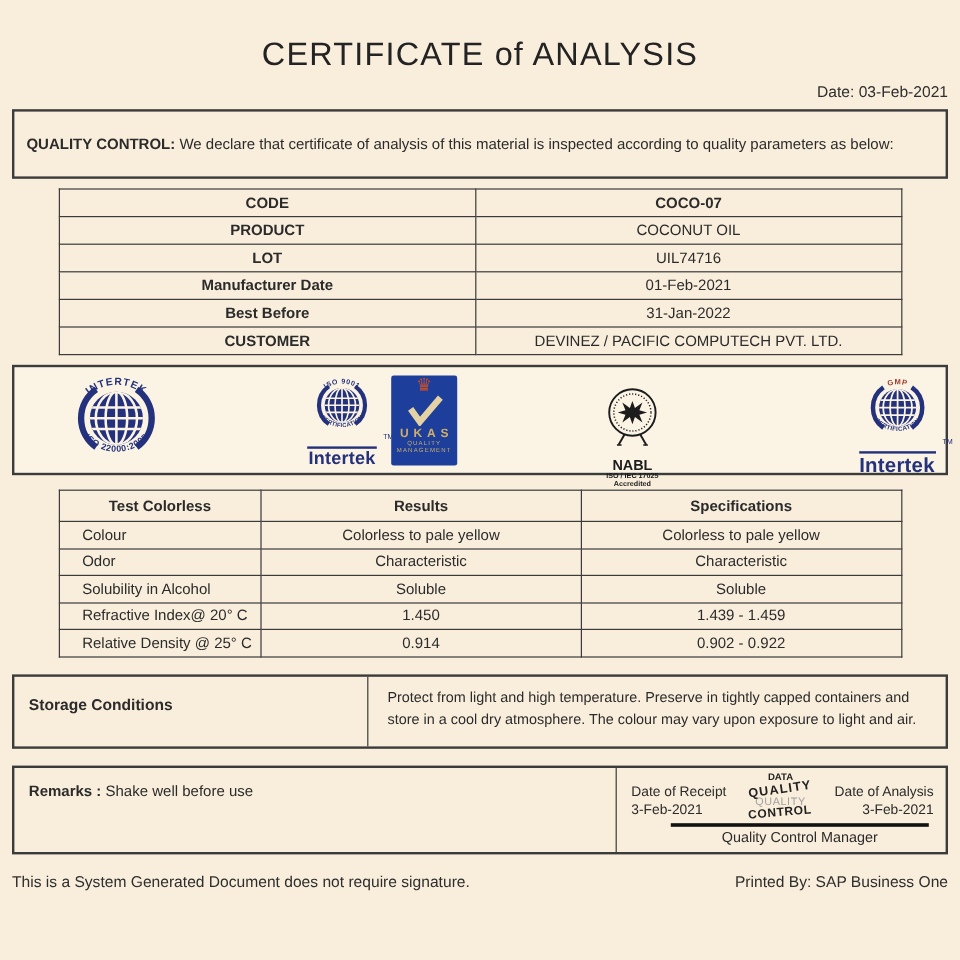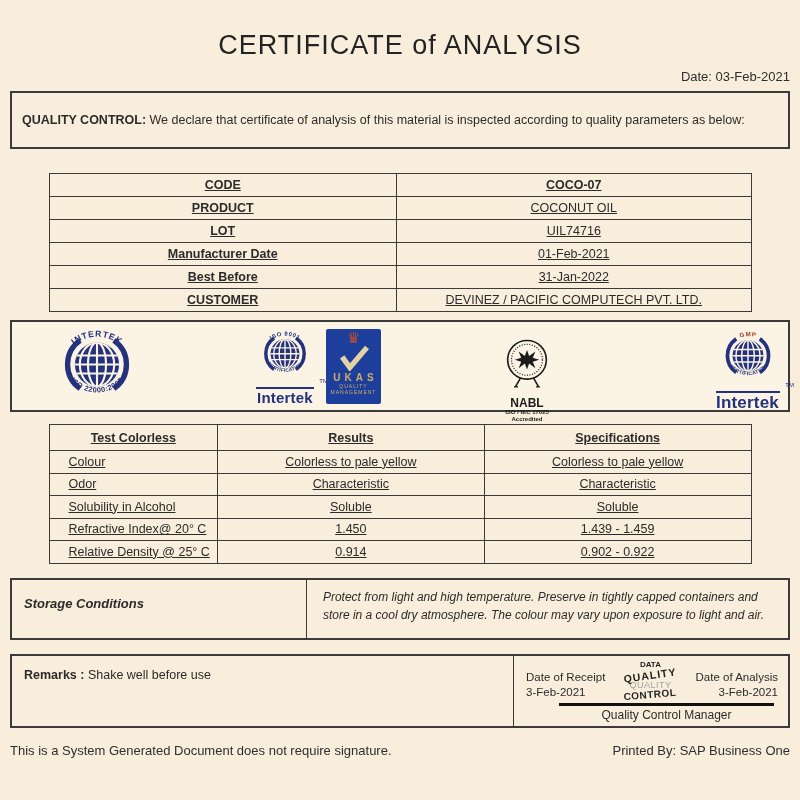--- a/index.html
+++ b/index.html
@@ -29,21 +29,21 @@
   
   .qc-box {
     width:780px; margin:7px auto 0;
     border:2px solid #3b3b3b;
     padding:20px 10px;
     font-size:12.5px;
   }
   .qc-box b { font-weight:700; }
 
   
-  table { border-collapse:collapse; width:703px; margin:24px auto 0;text-decoration:underline; }
+  table { border-collapse:collapse; width:703px; margin:8px auto 0; }
   table, th, td { border:1.5px solid #3b3b3b; }
   .info-table td { height:23px; text-align:center; font-size:12.5px; }
   .info-table td.lbl { font-weight:700; width:49.5%; }
   .info-table tr.first td.val { font-weight:700; }
 
   .test-table { margin-top:12px; }
   .test-table th { height:26px; font-size:12.5px; font-weight:700; text-align:center; }
   .test-table td { height:22.5px; font-size:12.5px; text-align:center; }
   .test-table td.param { text-align:left; padding-left:19px; width:24%; }
   .test-table .c2 { width:38%; }
@@ -73,21 +73,20 @@
   .ukas-sub   { font-size:5px; letter-spacing:1px; color:#cfae66; line-height:6px; }
 
   .nabl-name { font-size:12px; font-weight:700; color:#1c1c1c; line-height:12px; margin-top:1px; }
   .nabl-sub  { font-size:6px; font-weight:700; color:#1c1c1c; line-height:7px; }
 
   
   .storage-box {
     width:780px; height:62px; margin:14px auto 0;
     border:2px solid #3b3b3b;
     display:flex;
-    font-style:italic;
   }
   .storage-left {
     width:38%; border-right:1.5px solid #3b3b3b;
     padding:16px 0 0 12px; font-weight:700; font-size:13px;
   }
   .storage-right {
     width:62%; padding:8px 16px; font-size:12px; line-height:1.55;
     display:flex; align-items:flex-start;
   }
 

